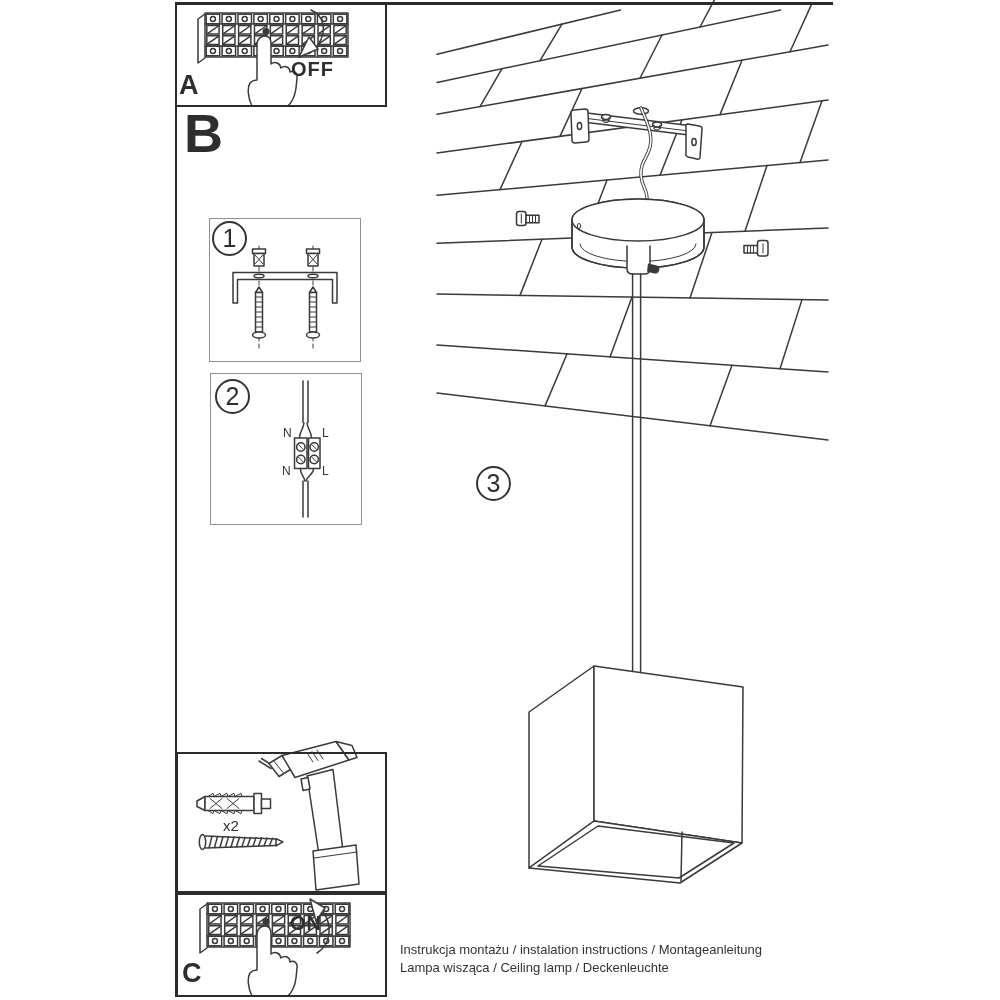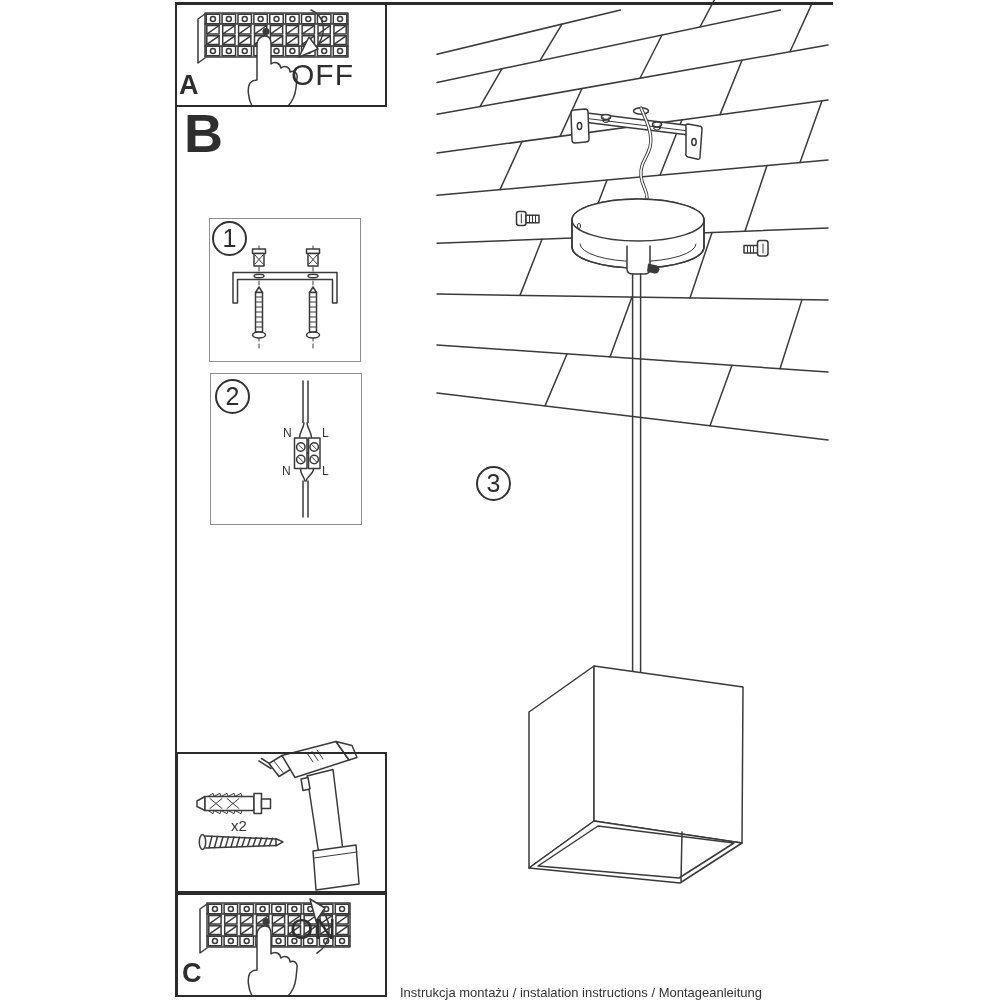--- a/index.html
+++ b/index.html
@@ -16,25 +16,25 @@
   #art .cableIn{stroke:#ffffff;stroke-width:1.6;}
   #art .noline{stroke:none;}
   .frame{border:2.5px solid #2b2b2b;box-sizing:border-box;background:transparent;}
   .lframe{border:1.3px solid #8f8f8f;box-sizing:border-box;background:transparent;}
   .topline{border-top:3px solid #2b2b2b;}
   .vline{border-left:2.5px solid #2b2b2b;}
   .circle{border:2px solid #333;border-radius:50%;width:35px;height:35px;
           display:flex;align-items:center;justify-content:center;
           font-size:25px;box-sizing:border-box;background:#fff;}
   .biglabel{font-size:27px;font-weight:600;}
-  .action{font-size:30px;font-weight:400;letter-spacing:1px;}
+  .action{font-size:20px;font-weight:700;letter-spacing:1px;}
   .sectionB{font-size:54px;font-weight:700;}
   .wire{font-size:12px;color:#333;}
   .qty{font-size:15px;color:#333;}
-  .footer{font-size:13px;color:#333;line-height:17px;white-space:nowrap;margin-top:43px;}
+  .footer{font-size:13px;color:#333;line-height:17px;white-space:nowrap;}
 </style>
 </head>
 <body>
 
 <div class="page">
 
   <svg id="art" width="1000" height="1000" viewBox="0 0 1000 1000">
 
     <g id="planks">
         <line x1="437" y1="54.21686746987953" x2="620.5" y2="10" stroke="#3a3a3a" stroke-width="1.4" stroke-linecap="round"></line>
@@ -441,17 +441,18 @@
   <div class="abs biglabel" style="left:179px;top:70px;">A</div>
   <div class="abs action" style="left:291px;top:58px;">OFF</div>
   <div class="abs sectionB" style="left:184px;top:102px;">B</div>
   <div class="abs circle" style="left:212px;top:221px;">1</div>
   <div class="abs circle" style="left:215px;top:379px;">2</div>
   <div class="abs circle" style="left:476px;top:466px;">3</div>
   <div class="abs wire" style="left:283px;top:426px;">N</div>
   <div class="abs wire" style="left:322px;top:426px;">L</div>
   <div class="abs wire" style="left:282px;top:464px;">N</div>
   <div class="abs wire" style="left:322px;top:464px;">L</div>
-  <div class="abs qty" style="left:231px;top:817px;">x2</div>
+  <div class="abs qty" style="left:223px;top:817px;">x2</div>
   <div class="abs biglabel" style="left:182px;top:958px;">C</div>
   <div class="abs action" style="left:290px;top:912px;">ON</div>
   <div class="abs footer" style="left:400px;top:941px;">Instrukcja montażu / instalation instructions / Montageanleitung</div>
+  <div class="abs footer" style="left:400px;top:959px;">Lampa wisząca / Ceiling lamp / Deckenleuchte</div>
 </div>
 
 </body></html>

